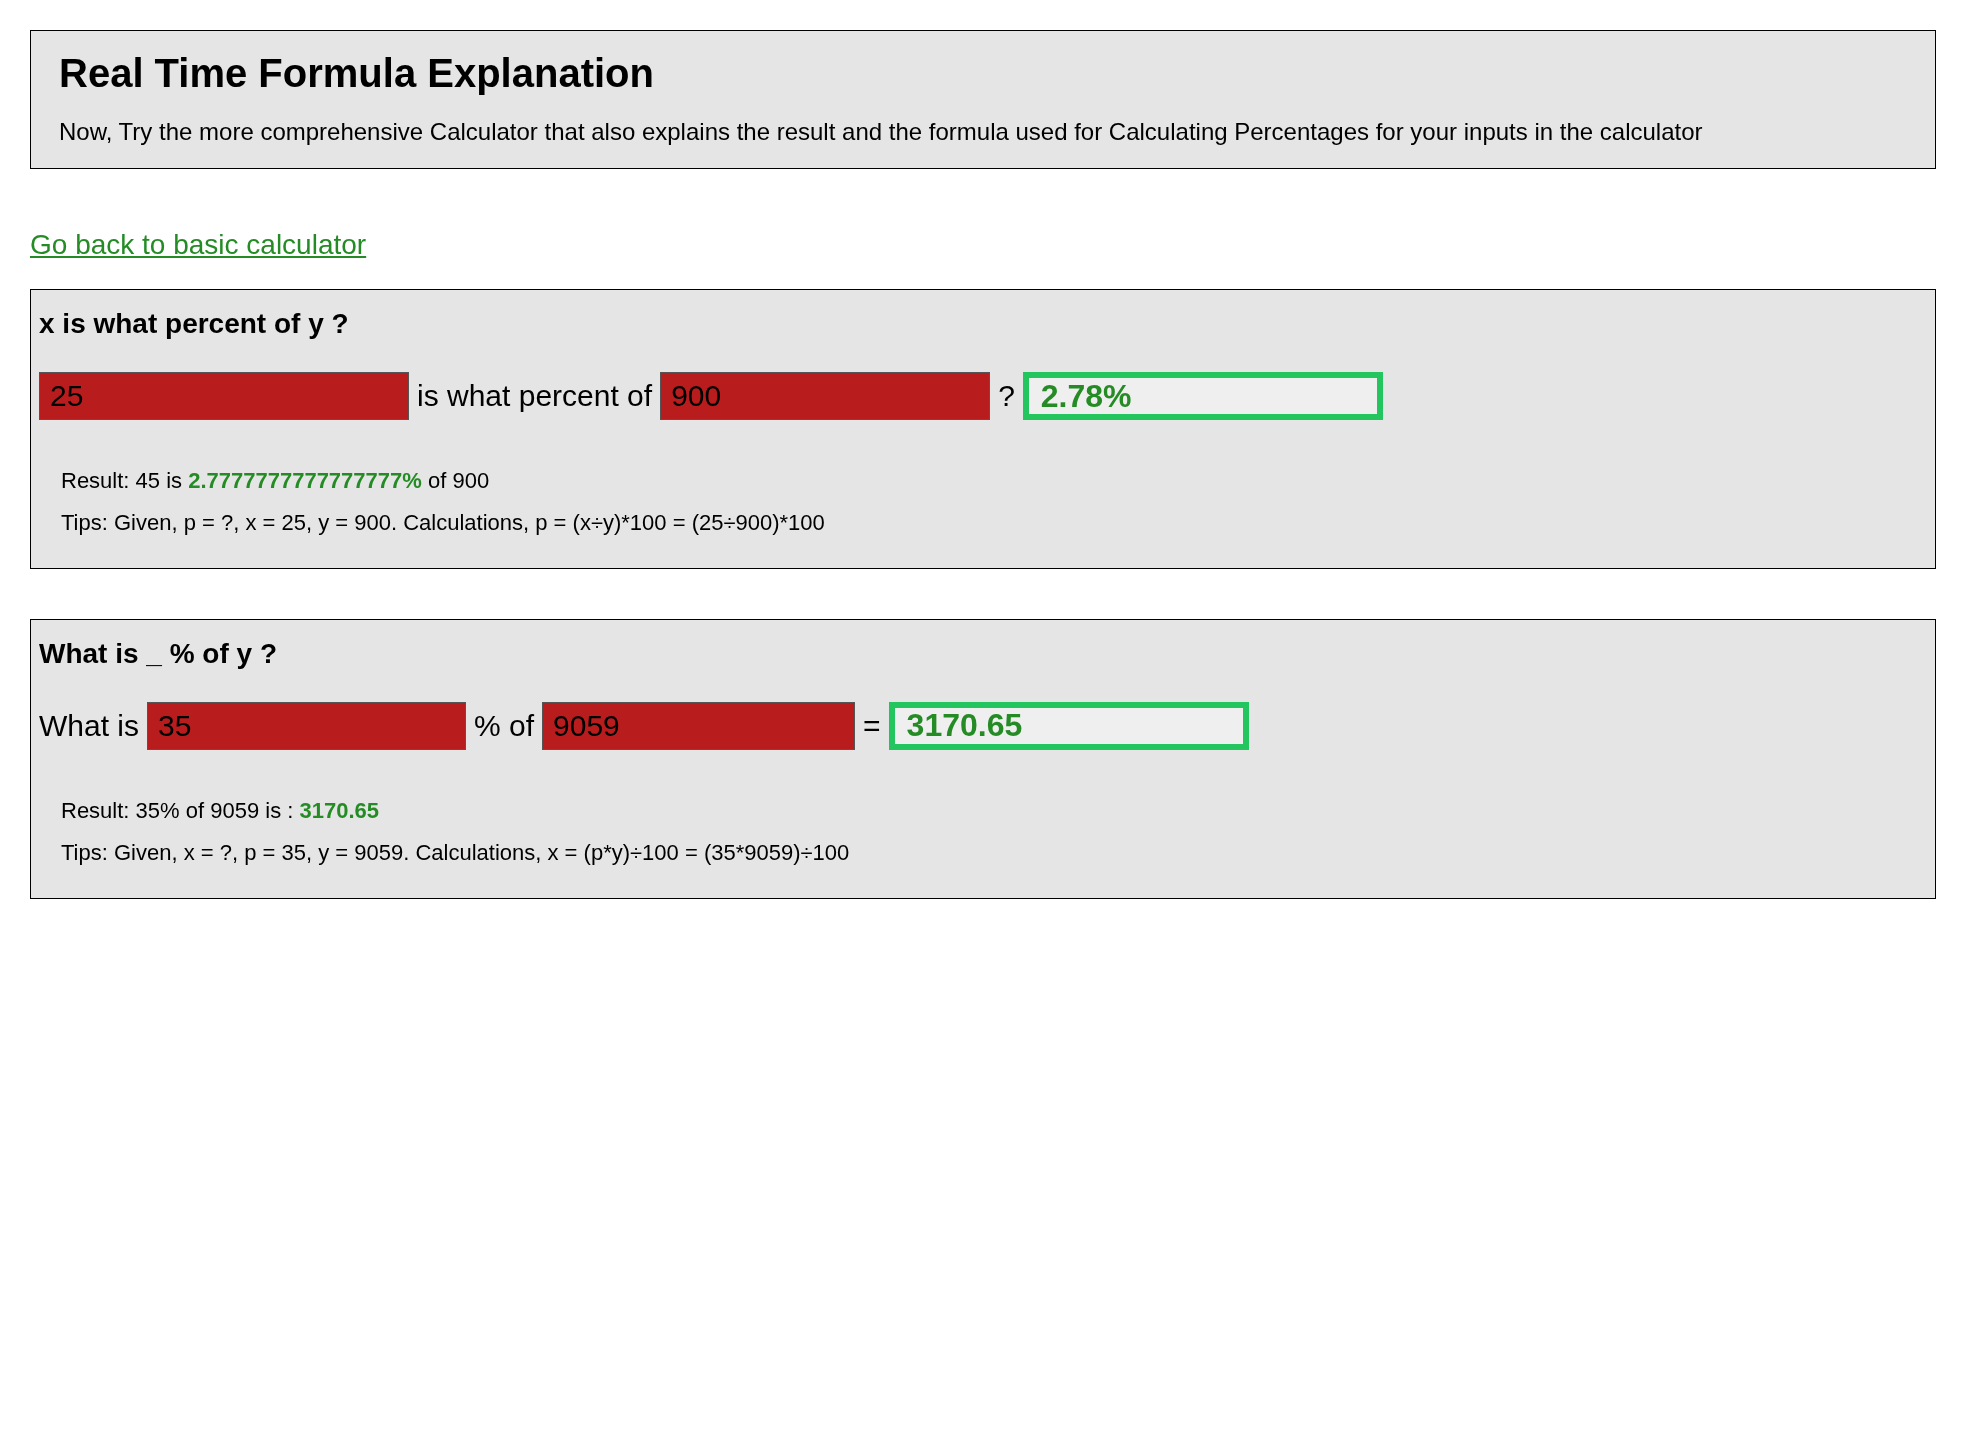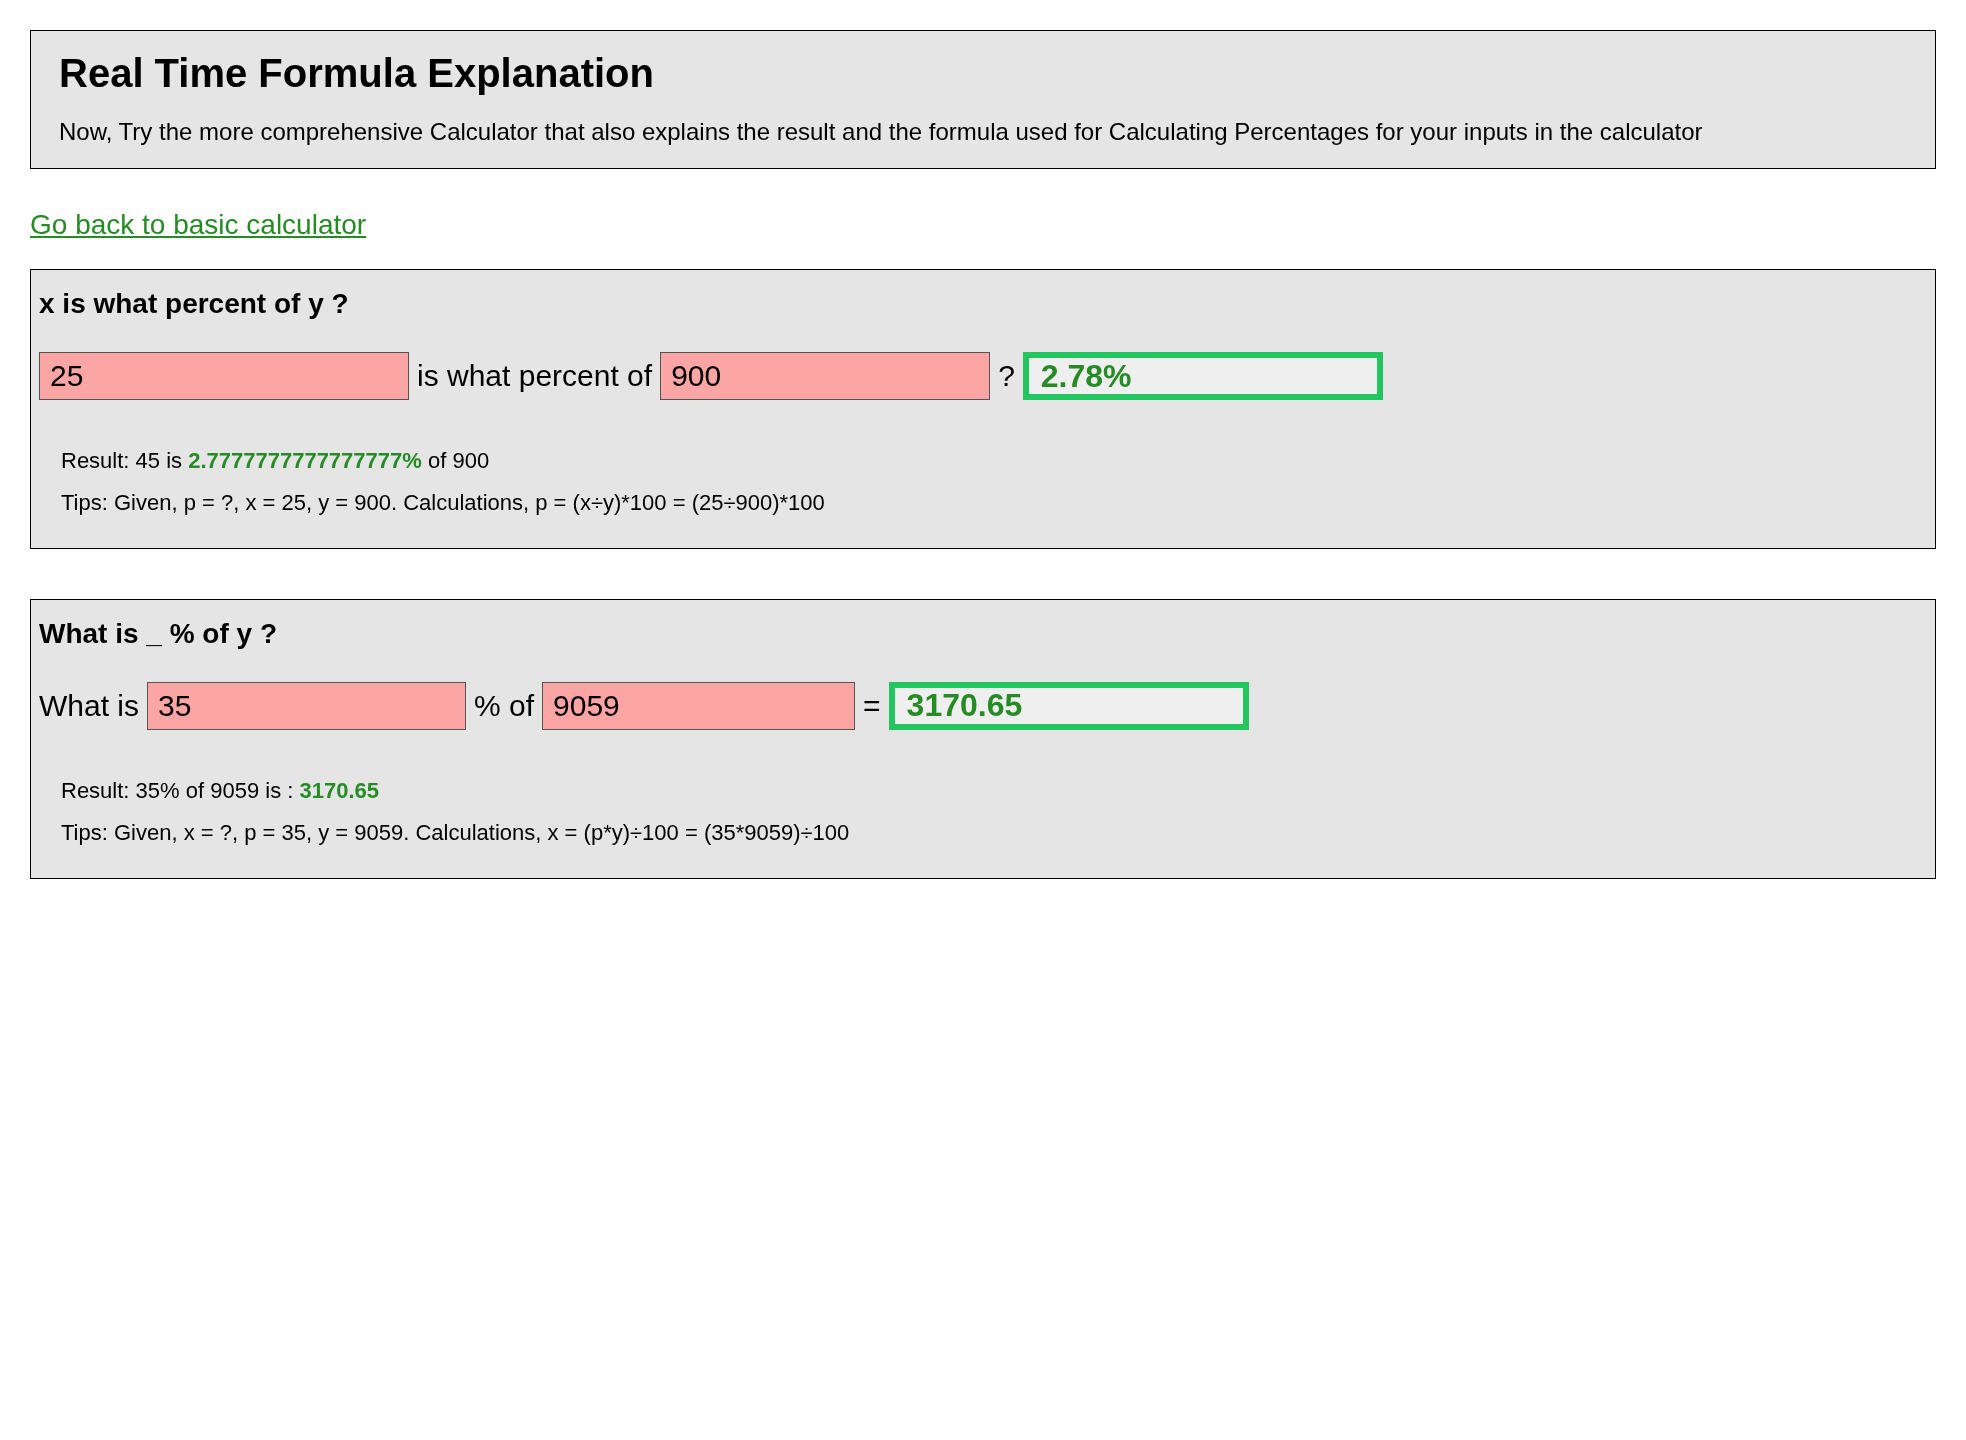--- a/index.html
+++ b/index.html
@@ -28,20 +28,21 @@
     .panel .subtitle {
       font-size: 24px;
       line-height: 1.35;
     }
     .back-link {
       display: inline-block;
       color: #258c25;
       text-decoration: underline;
       font-size: 28px;
       margin-bottom: 20px;
+      margin-top: 20px;
     }
     .calc-panel {
       background: #e5e5e5;
       border: 1px solid #000;
       padding: 18px 20px 24px 8px;
       margin-bottom: 50px;
       margin-top: 8px;
     }
     .calc-title {
       font-size: 28px;
@@ -56,21 +57,21 @@
       font-size: 30px;
       margin-bottom: 40px;
     }
     .calc-row .txt {
       white-space: nowrap;
     }
     input.field {
       font-size: 30px;
       padding: 4px 10px;
       border: 1px solid #555;
-      background: #fca5a5;
+      background: #b91c1c;
       height: 48px;
       font-family: inherit;
     }
     .field-x { width: 370px; }
     .field-y { width: 330px; }
     .field-p { width: 319px; }
     .field-y2 { width: 313px; }
     .result-box {
       border: 6px solid #22c55e;
       background: #efefef;

